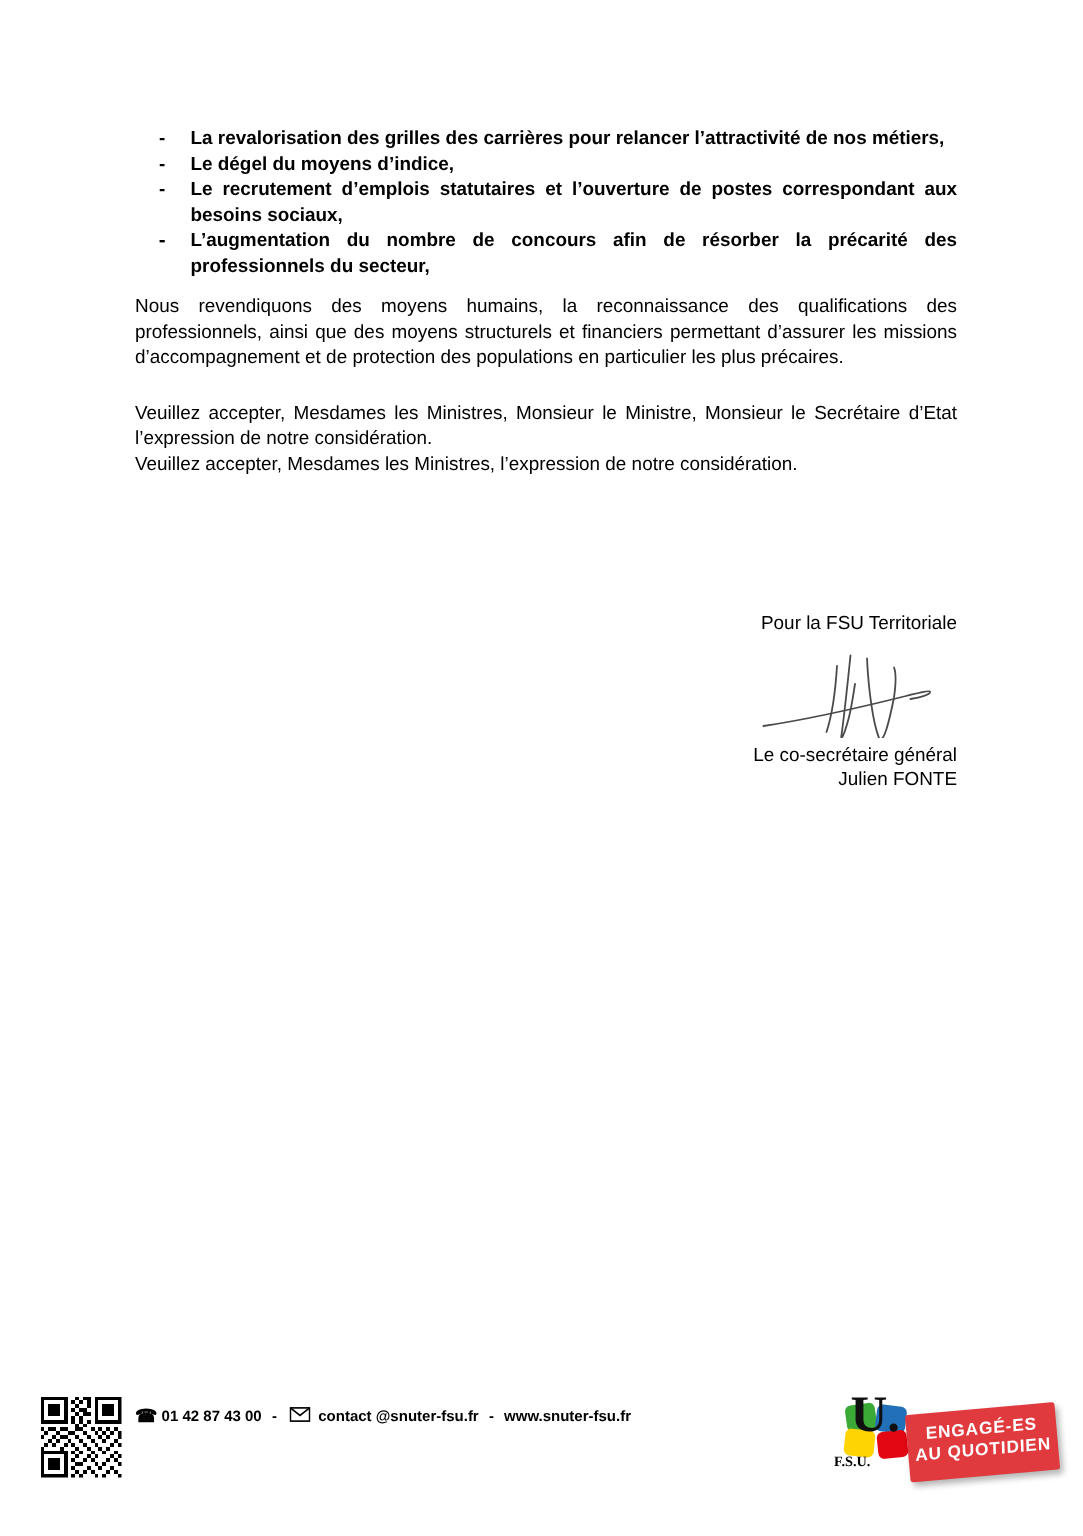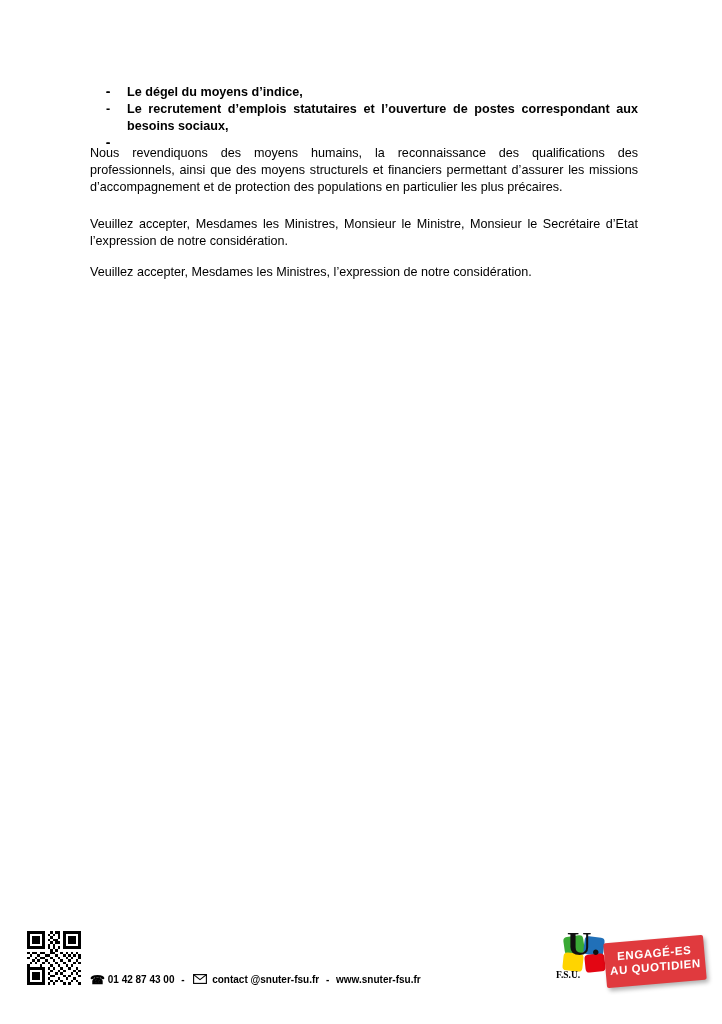--- a/index.html
+++ b/index.html
@@ -13,37 +13,37 @@
   .main {
     position:absolute; left:90px; top:84px; width:548px;
     font-size:12.6px; line-height:17px;
   }
   .bullet-list { margin:0; padding:0; list-style:none; font-weight:bold; }
   .bullet-list li { position:relative; padding-left:37px; text-align:justify; }
   .bullet-list .dash { position:absolute; left:16px; top:0; }
   .para { margin:0; }
   .para.demands { font-weight:normal; text-align:justify; margin-top:10px; }
   .para.vale1 { margin-top:20px; text-align:justify; }
-  .para.vale2 { margin-top:14px; }
+  .para.vale2 { }
 
   
   .signature {
     position:absolute; top:407px; right:84px; text-align:right;
     font-size:12.6px; line-height:16px;
   }
   .signature .scribble { display:block; margin:9px 14px 3px auto; }
   .sig-role, .sig-name { display:block; }
 
   
   .qr { position:absolute; left:27px; top:931px; }
   .org-block {
     position:absolute; left:90px; top:937px;
     font-size:10px; font-weight:bold; line-height:14.6px;
   }
-  .contact-line { white-space:nowrap;margin-top:36px; }
+  .contact-line { white-space:nowrap; }
   .contact-line .phone-glyph { font-size:12px; vertical-align:-1px; }
   .contact-line .env { vertical-align:-1px; margin:0 2px; }
   .contact-line .sep { margin:0 4px; }
 
   
   .fsu-logo { position:absolute; left:556px; top:930px; width:64px; height:60px; }
   .sq { position:absolute; width:20px; height:18px; border-radius:4px; }
   .sq.green  { left:8px;  top:6px;  background:#3aa935; transform:rotate(-8deg); }
   .sq.blue   { left:28px; top:7px;  background:#2170b8; transform:rotate(7deg); }
   .sq.yellow { left:7px;  top:23px; background:#ffd400; transform:rotate(6deg); }
@@ -69,42 +69,55 @@
 </style>
 </head>
 <body>
 
 <div class="page">
 
   <div class="main">
     <ul class="bullet-list">
       <li>
         <span class="dash">-</span>
+        <span>La revalorisation des grilles des carrières pour relancer l’attractivité de nos métiers,</span>
       </li>
       <li>
         <span class="dash">-</span>
         <span>Le dégel du moyens d’indice,</span>
       </li>
       <li>
         <span class="dash">-</span>
         <span>Le recrutement d’emplois statutaires et l’ouverture de postes correspondant aux besoins sociaux,</span>
       </li>
       <li>
         <span class="dash">-</span>
       </li>
       <li>
         <span class="dash">-</span>
+        <span>L’augmentation du nombre de concours afin de résorber la précarité des professionnels du secteur,</span>
       </li>
     </ul>
 
     <p class="para demands">Nous revendiquons des moyens humains, la reconnaissance des qualifications des professionnels, ainsi que des moyens structurels et financiers permettant d’assurer les missions d’accompagnement et de protection des populations en particulier les plus précaires.</p>
     <p class="para vale1">Veuillez accepter, Mesdames les Ministres, Monsieur le Ministre, Monsieur le Secrétaire d’Etat l’expression de notre considération.</p>
     <p class="para vale2">Veuillez accepter, Mesdames les Ministres, l’expression de notre considération.</p>
   </div>
 
+  <div class="signature">
+    <span>Pour la FSU Territoriale</span>
+    <svg class="scribble" width="118" height="60" viewBox="0 0 118 60" fill="none" xmlns="http://www.w3.org/2000/svg">
+      <path d="M3 52 C30 48 70 39 98 32 C106 30 113 28 114 29 C115 31 107 33 101 34" stroke="#4a4a4a" stroke-width="1.2" stroke-linecap="round"></path>
+      <path d="M52 12 C51 28 49 44 45 56" stroke="#4a4a4a" stroke-width="1.2" stroke-linecap="round"></path>
+      <path d="M61 5 C59 24 57 44 55 58 C54 63 57 58 60 46 C62 38 63 30 64 24" stroke="#4a4a4a" stroke-width="1.2" stroke-linecap="round"></path>
+      <path d="M72 7 C73 28 76 50 80 60 C83 65 87 48 90 33 C91 26 92 18 90 13" stroke="#4a4a4a" stroke-width="1.2" stroke-linecap="round"></path>
+    </svg>
+    <span class="sig-role">Le co-secrétaire général</span>
+    <span class="sig-name">Julien FONTE</span>
+  </div>
 
   <svg class="qr" width="54" height="54" viewBox="0 0 21 21" xmlns="http://www.w3.org/2000/svg" shape-rendering="crispEdges">
     <rect x="0" y="0" width="21" height="21" fill="#fff"></rect>
     <rect x="0" y="0" width="7" height="7" fill="#000"></rect>
       <rect x="1" y="1" width="5" height="5" fill="#fff"></rect>
       <rect x="2" y="2" width="3" height="3" fill="#000"></rect>
     <rect x="14" y="0" width="7" height="7" fill="#000"></rect>
       <rect x="15" y="1" width="5" height="5" fill="#fff"></rect>
       <rect x="16" y="2" width="3" height="3" fill="#000"></rect>
     <rect x="0" y="14" width="7" height="7" fill="#000"></rect>

